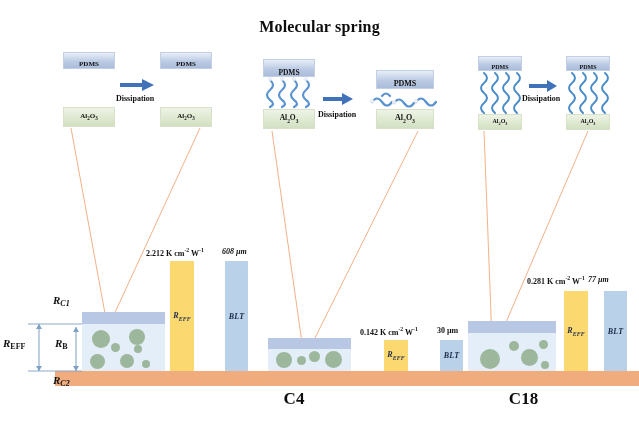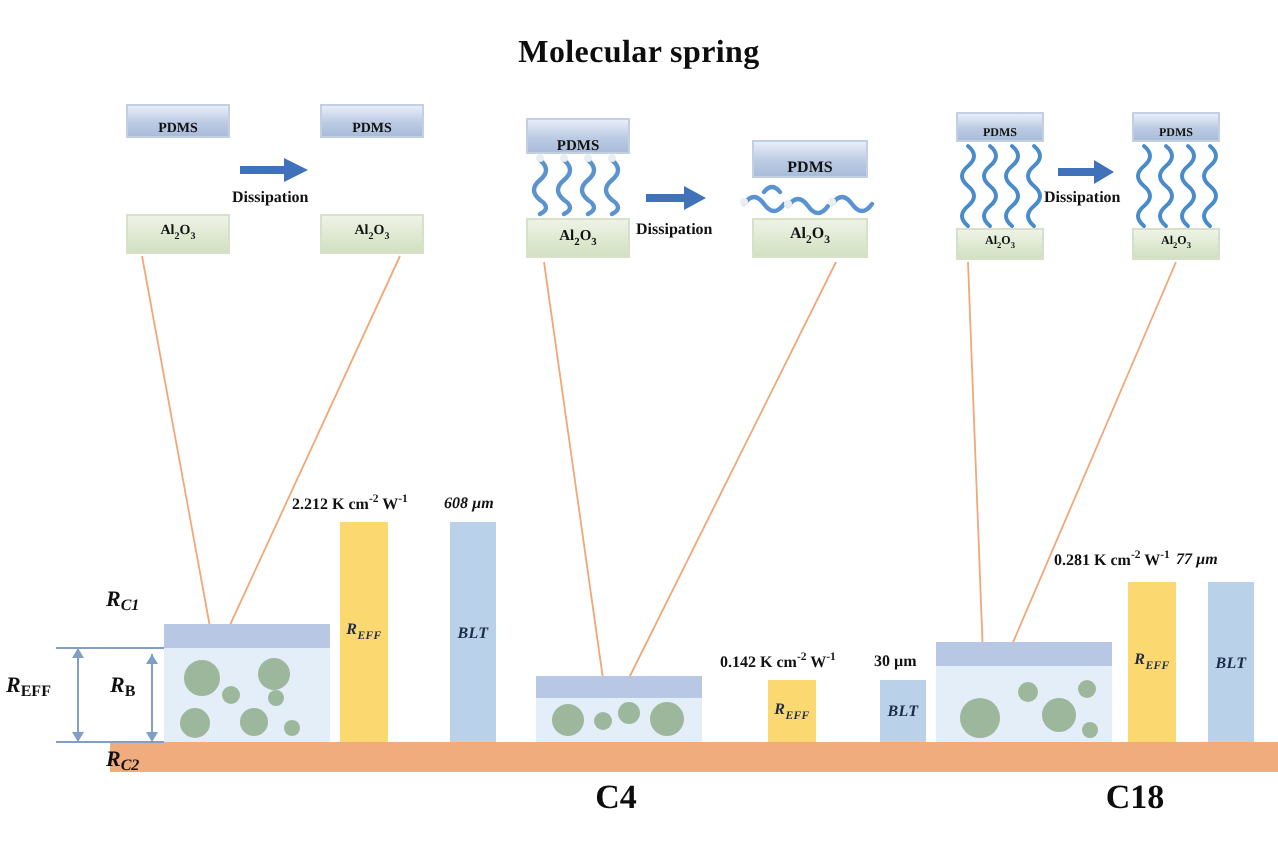--- a/index.html
+++ b/index.html
@@ -286,21 +286,21 @@
   </div>
   <div class="bar-value" style="left:360px; top:326px;">
     0.142 K cm<span class="sup-text">-2</span> W<span class="sup-text">-1</span>
   </div>
 
   <div class="bar bar-blt" style="left:440px; top:340px; width:23px; height:31px;">
     <span class="bar-label">BLT</span>
   </div>
   <div class="bar-value" style="left:437px; top:326px;">30 µm</div>
 
-  <div class="group-label" style="left:263px; top:389px; width:90px;">C4</div>
+  <div class="group-label" style="left:249px; top:389px; width:90px;">C4</div>
 
   <div class="composite" style="left:468px; top:321px; width:88px; height:50px;">
     <div class="cap" style="height:12px;"></div>
     <div class="filler" style="left:12px; top:28px; width:20px; height:20px;"></div>
     <div class="filler" style="left:41px; top:20px; width:10px; height:10px;"></div>
     <div class="filler" style="left:53px; top:28px; width:17px; height:17px;"></div>
     <div class="filler" style="left:71px; top:19px; width:9px;  height:9px;"></div>
     <div class="filler" style="left:73px; top:40px; width:8px;  height:8px;"></div>
   </div>
 
@@ -309,21 +309,21 @@
   </div>
   <div class="bar-value" style="left:527px; top:275px;">
     0.281 K cm<span class="sup-text">-2</span> W<span class="sup-text">-1</span>
   </div>
 
   <div class="bar bar-blt" style="left:604px; top:291px; width:23px; height:80px;">
     <span class="bar-label">BLT</span>
   </div>
   <div class="bar-value" style="left:588px; top:275px;font-style:italic;">77 µm</div>
 
-  <div class="group-label" style="left:520px; top:389px; width:95px;text-align:center;">C18</div>
+  <div class="group-label" style="left:476px; top:389px; width:95px;text-align:center;">C18</div>
 
   <svg width="100" height="110" style="position:absolute;left:20px;top:300px;">
 
     <line x1="8" y1="24" x2="62" y2="24" stroke="#7f9fc4" stroke-width="0.9"></line>
     <line x1="8" y1="71" x2="62" y2="71" stroke="#7f9fc4" stroke-width="0.9"></line>
 
     <line x1="19" y1="24" x2="19" y2="71" stroke="#7f9fc4" stroke-width="1"></line>
     <path d="M19,24 l-3,5 h6 z" fill="#7f9fc4"></path>
     <path d="M19,71 l-3,-5 h6 z" fill="#7f9fc4"></path>
 

